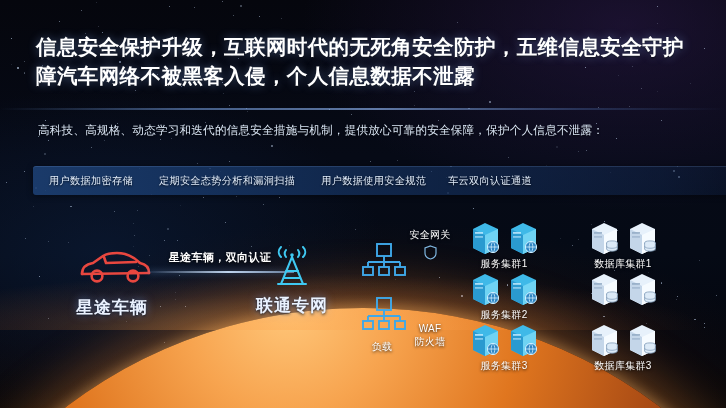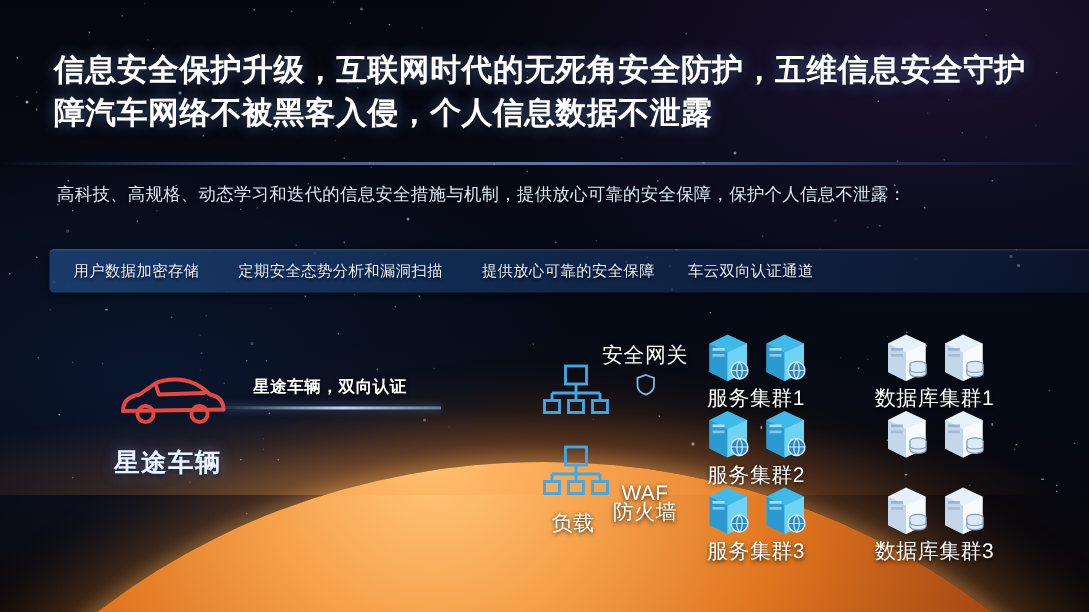--- a/index.html
+++ b/index.html
@@ -77,21 +77,21 @@
   .feat.f1{margin-left:25px;}
   .feat.f2{margin-left:26px;}
   .feat.f3{margin-left:26px;}
   .feat.f4{margin-left:22px;}
 
   
   .diagram{position:absolute;left:0;top:200px;width:726px;height:180px;}
 
   .node{position:absolute;}
   .node-label{
-    color:#ffffff;font-size:14px;letter-spacing:.3px;white-space:nowrap;
+    color:#ffffff;font-size:10px;letter-spacing:.3px;white-space:nowrap;
     text-align:center;text-shadow:0 1px 3px rgba(0,0,0,.85);
   }
 
   
   #car-node{left:76px;top:48px;width:110px;text-align:left;}
   #car-node .big-label{
     margin-top:4px;color:#eaf2ff;font-size:17px;font-weight:700;letter-spacing:1px;
     text-shadow:0 0 9px rgba(120,170,255,.5),0 1px 3px rgba(0,0,0,.9);
   }
   
@@ -333,21 +333,21 @@
 
   <div class="headline">信息安全保护升级，互联网时代的无死角安全防护，五维信息安全守护障汽车网络不被黑客入侵，个人信息数据不泄露</div>
 
   <div class="divider"></div>
 
   <div class="subtitle">高科技、高规格、动态学习和迭代的信息安全措施与机制，提供放心可靠的安全保障，保护个人信息不泄露：</div>
 
   <div class="featurebar">
     <span class="feat f0">用户数据加密存储</span>
     <span class="feat f2">定期安全态势分析和漏洞扫描</span>
-    <span class="feat f3">提供放心可靠的安全保障</span>
+    <span class="feat f3">用户数据使用安全规范</span>
     <span class="feat f4">车云双向认证通道</span>
   </div>
 
   <div class="diagram">
 
     <div class="node" id="car-node">
       <svg width="78" height="40" viewBox="0 0 78 40">
         <g fill="none" stroke="#e8473f" stroke-width="2.6" stroke-linecap="round" stroke-linejoin="round">
           <path d="M6 26 C6 19 11 16 17 15 L27 8 C31 5.5 36 5 41 5 C50 5 58 9 64 15 C69 16 73 19 73 25"></path>
           <path d="M6 26 L73 25"></path>
@@ -355,20 +355,37 @@
         </g>
         <circle cx="21" cy="28" r="5.4" fill="none" stroke="#e8473f" stroke-width="2.6"></circle>
         <circle cx="57" cy="28" r="5.4" fill="none" stroke="#e8473f" stroke-width="2.6"></circle>
       </svg>
       <div class="big-label">星途车辆</div>
     </div>
 
     <div class="link-caption">星途车辆，双向认证</div>
     <div class="link-line"></div>
 
+    <div class="node" id="tower-node">
+      <svg width="54" height="44" viewBox="0 0 54 44">
+        <g fill="none" stroke="#3fc9f2" stroke-width="2" stroke-linecap="round">
+          <path d="M16 13 C13 10 13 6 16 3"></path>
+          <path d="M38 13 C41 10 41 6 38 3"></path>
+          <path d="M21 13 C19.5 11 19.5 8 21 6"></path>
+          <path d="M33 13 C34.5 11 34.5 8 33 6"></path>
+          <circle cx="27" cy="11" r="1.8" fill="#3fc9f2" stroke="none"></circle>
+          <path d="M27 13 L16 40"></path>
+          <path d="M27 13 L38 40"></path>
+          <path d="M21 27 L33 27"></path>
+          <path d="M19 34 L35 34"></path>
+          <path d="M13 40 L41 40"></path>
+        </g>
+      </svg>
+      <div class="big-label">联通专网</div>
+    </div>
 
     <div class="lb" id="lb1">
       <svg width="44" height="36" viewBox="0 0 44 36">
         <g fill="none" stroke="#3fa8e8" stroke-width="1.9">
           <rect x="15" y="2" width="14" height="12"></rect>
           <path d="M22 14 L22 20 M6 20 L38 20 M6 20 L6 25 M22 20 L22 25 M38 20 L38 25"></path>
           <rect x="1" y="25" width="10" height="8"></rect>
           <rect x="17" y="25" width="10" height="8"></rect>
           <rect x="33" y="25" width="10" height="8"></rect>
         </g>

